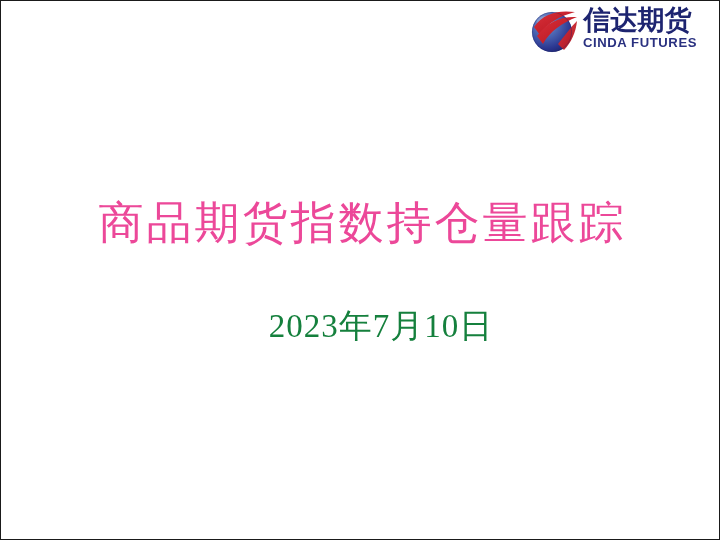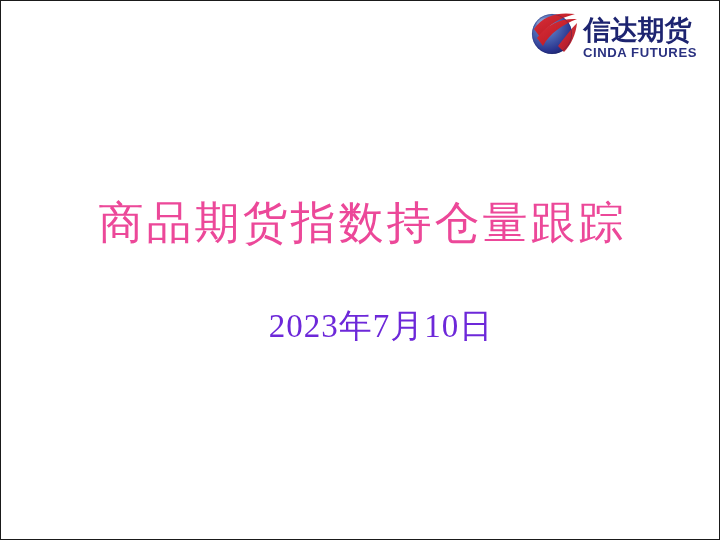--- a/index.html
+++ b/index.html
@@ -18,21 +18,21 @@
     font-family: "Liberation Serif", serif;
   }
 
   
   #logo {
     position: absolute;
     top: 6px;
     right: 18px;
     height: 52px;
     display: flex;
-    align-items: flex-end;
+    align-items: flex-start;
     gap: 2px;
   }
   #logo-mark {
     width: 54px;
     height: 50px;
     flex: 0 0 auto;
     display: block;
   }
   #logo-text {
     display: flex;
@@ -84,21 +84,21 @@
     position: absolute;
     left: 0;
     top: 306px;
     width: 720px;
     text-align: center;
   }
   #date-line {
     font-family: "Liberation Serif", "DejaVu Serif", serif;
     font-size: 33px;
     line-height: 1.2;
-    color: #6d28d9;
+    color: #15803d;
     letter-spacing: 1px;
     white-space: nowrap;
     padding-left: 40px;
   }
 </style>
 </head>
 <body>
 
 <div id="slide">
 

